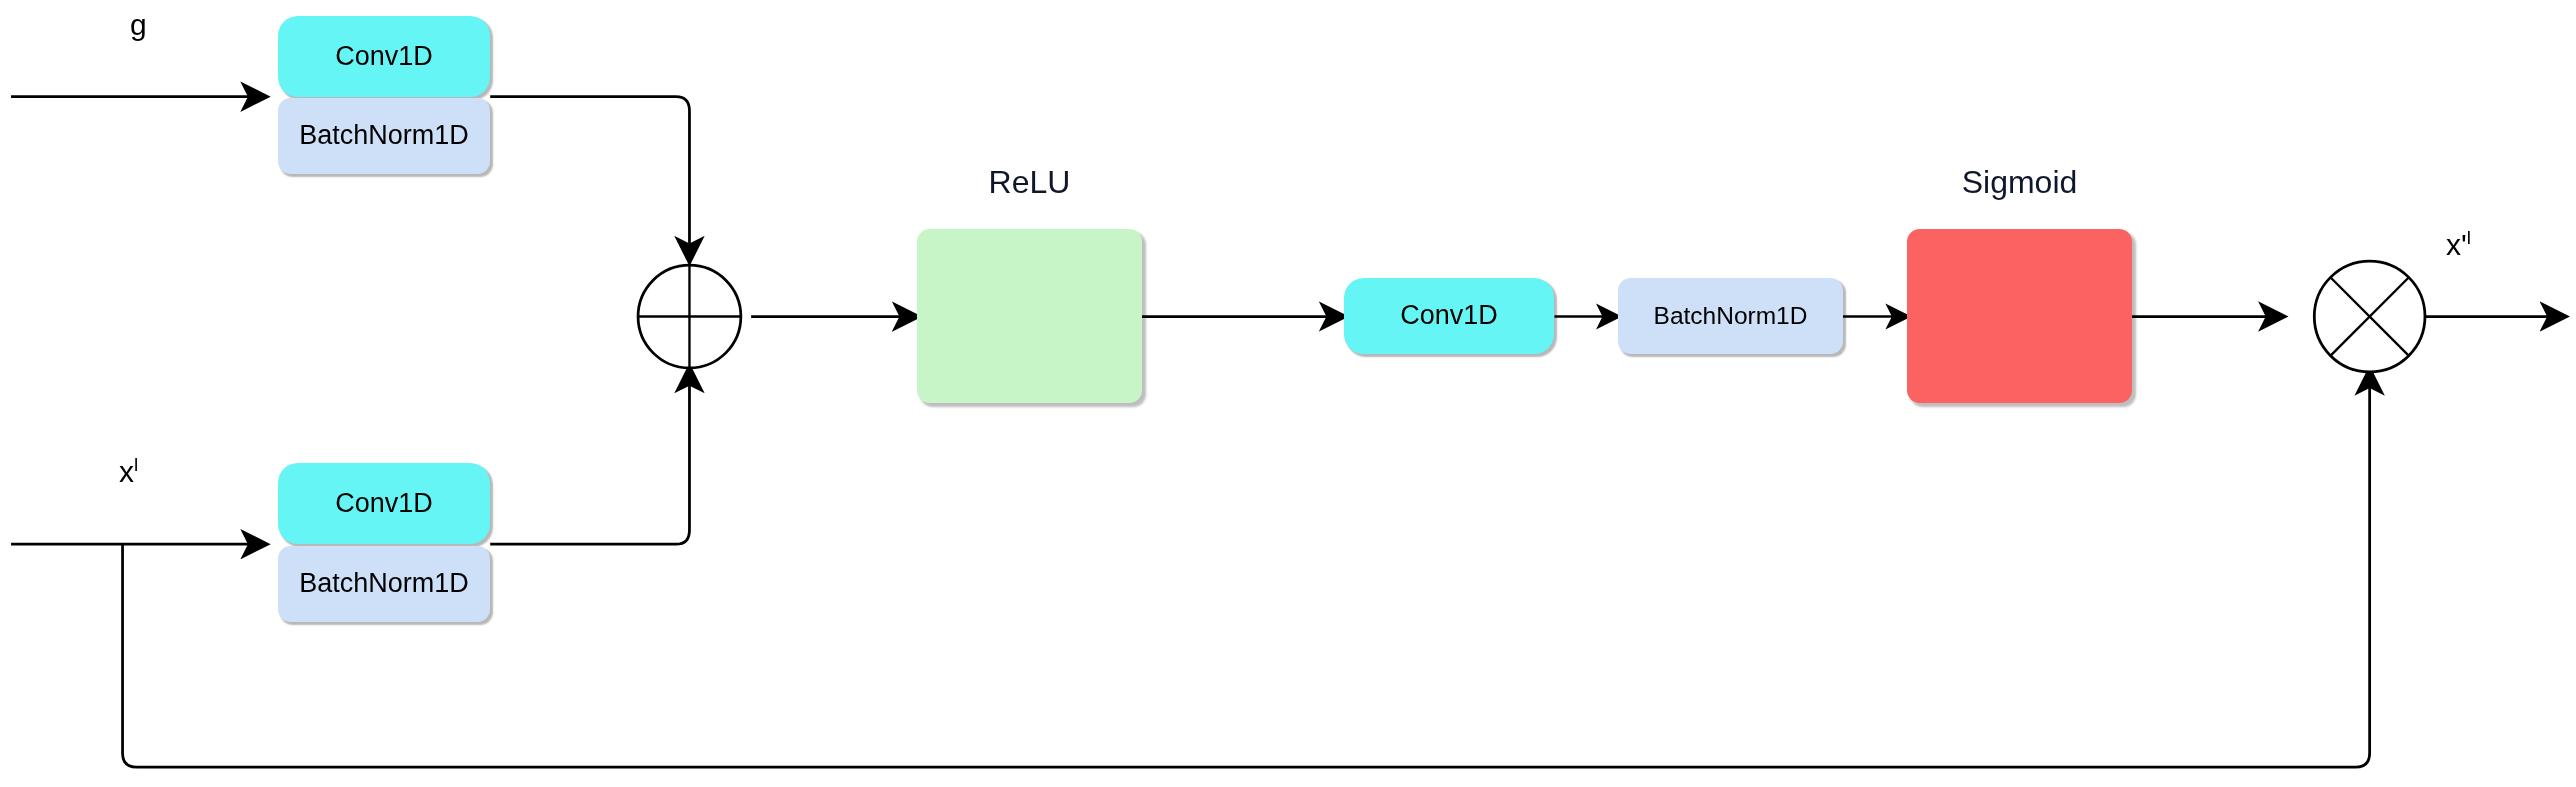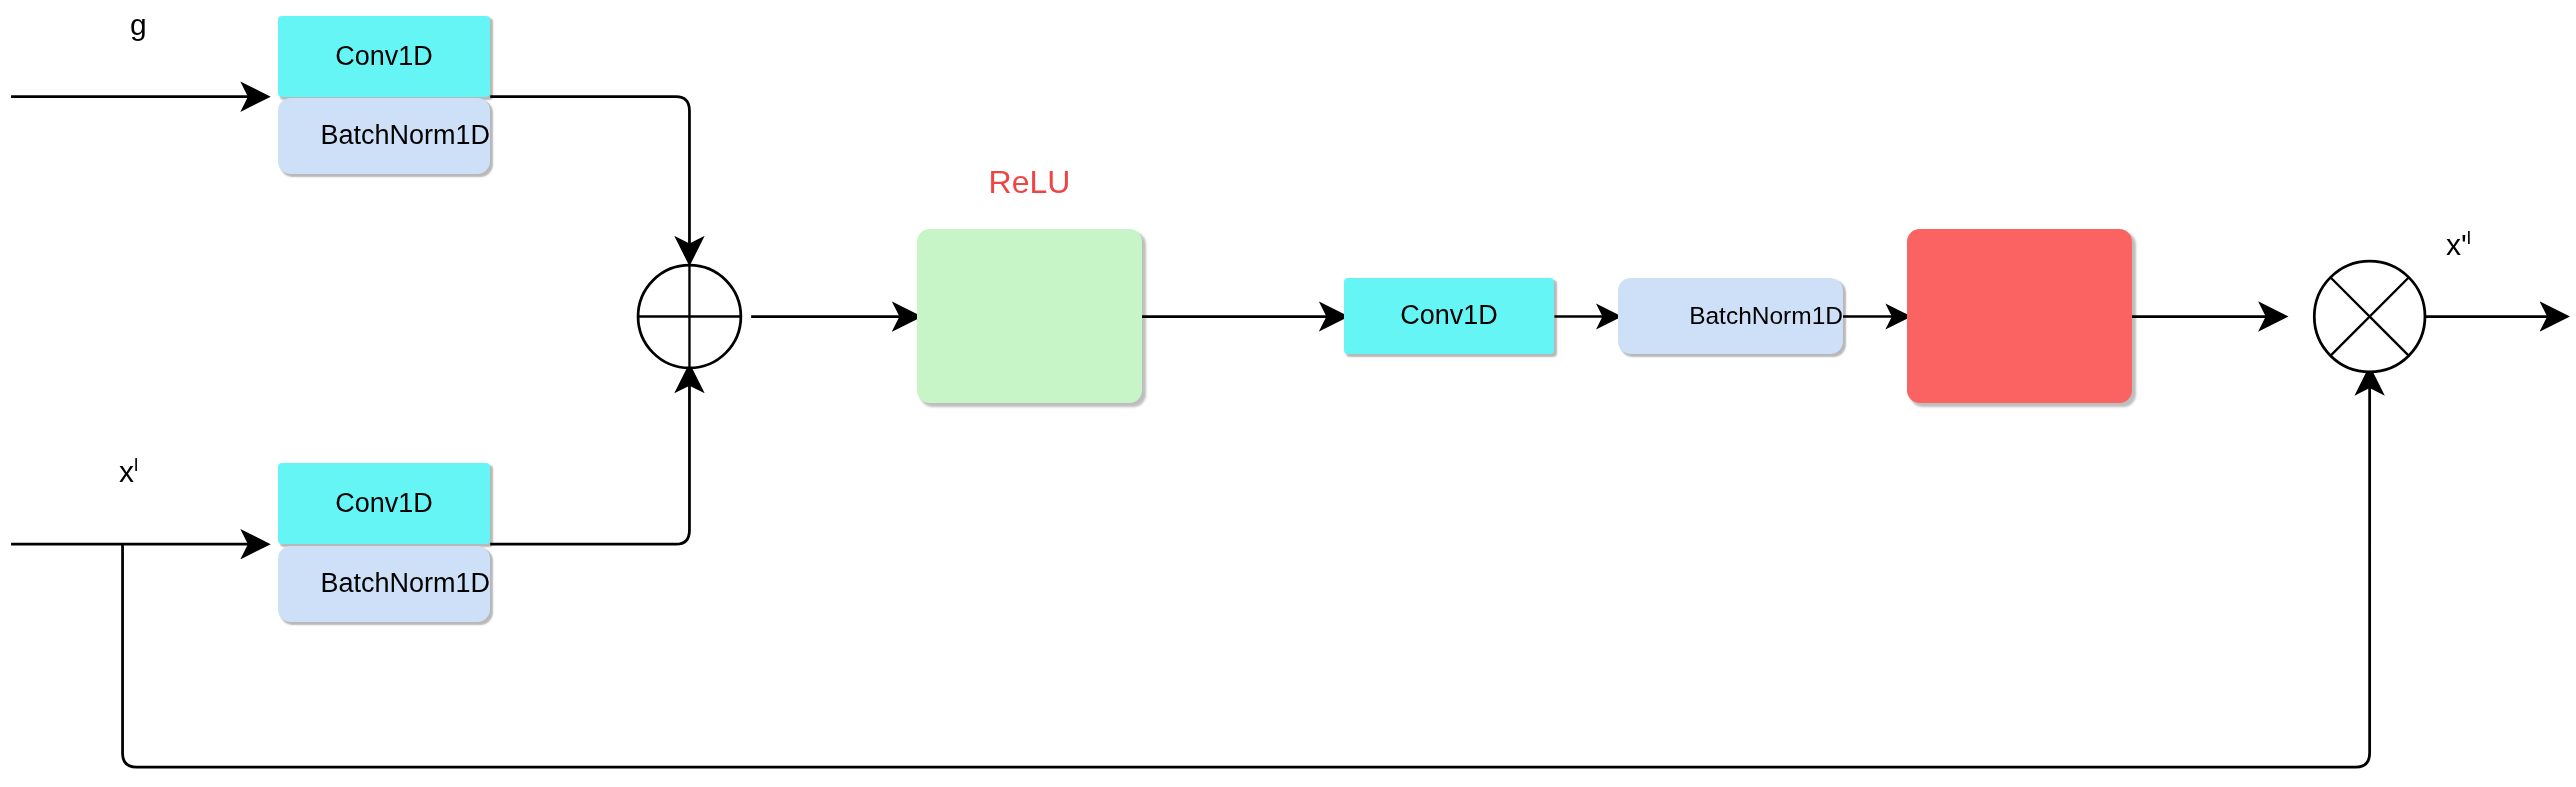--- a/index.html
+++ b/index.html
@@ -27,39 +27,38 @@
     display: flex;
     align-items: center;
     justify-content: center;
     font-size: 27px;
     color: #000000;
     text-align: center;
     line-height: 1.1;
   }
   .conv {
     background: #66f5f5;
-    border-radius: 4px;
+    border-radius: 20px;
     box-shadow: 2.4px 2.4px 1.6px rgba(0,0,0,0.28);
   }
   .bn {
     background: #cee0f7;
     border-radius: 12.7px;
     box-shadow: 2.4px 2.4px 1.6px rgba(0,0,0,0.28);
-    justify-content: flex-end;
   }
   .actblock {
     border-radius: 12.7px;
     box-shadow: 3.2px 3.2px 2.4px rgba(0,0,0,0.26);
   }
   .relu-block { background: #c7f5c7; }
   .sigmoid-block { background: #fb6363; }
   .op-label {
     position: absolute;
     font-size: 32px;
-    color: #ef4444;
+    color: #0f172a;
     text-align: center;
     white-space: nowrap;
   }
   .edge-label {
     position: absolute;
     font-size: 30px;
     color: #000000;
     white-space: nowrap;
   }
   .edge-label sup {
@@ -141,20 +140,21 @@
   <div class="node actblock relu-block" style="left:917px; top:229px; width:225px; height:174px;"></div>
 
   <div class="node conv" style="left:1344px; top:278px; width:210px; height:76px;">
     <span>Conv1D</span>
   </div>
 
   <div class="node bn" style="left:1618px; top:278px; width:225px; height:76px; font-size:24.5px;">
     <span>BatchNorm1D</span>
   </div>
 
+  <div class="op-label" style="left:1907px; top:164px; width:225px;">Sigmoid</div>
   <div class="node actblock sigmoid-block" style="left:1907px; top:229px; width:225px; height:174px;"></div>
 
   <div class="edge-label" style="left:130px; top:8px;">
     <span>g</span>
   </div>
 
   <div class="edge-label" style="left:119px; top:455px;">
     <span>x</span><sup>l</sup>
   </div>
 

